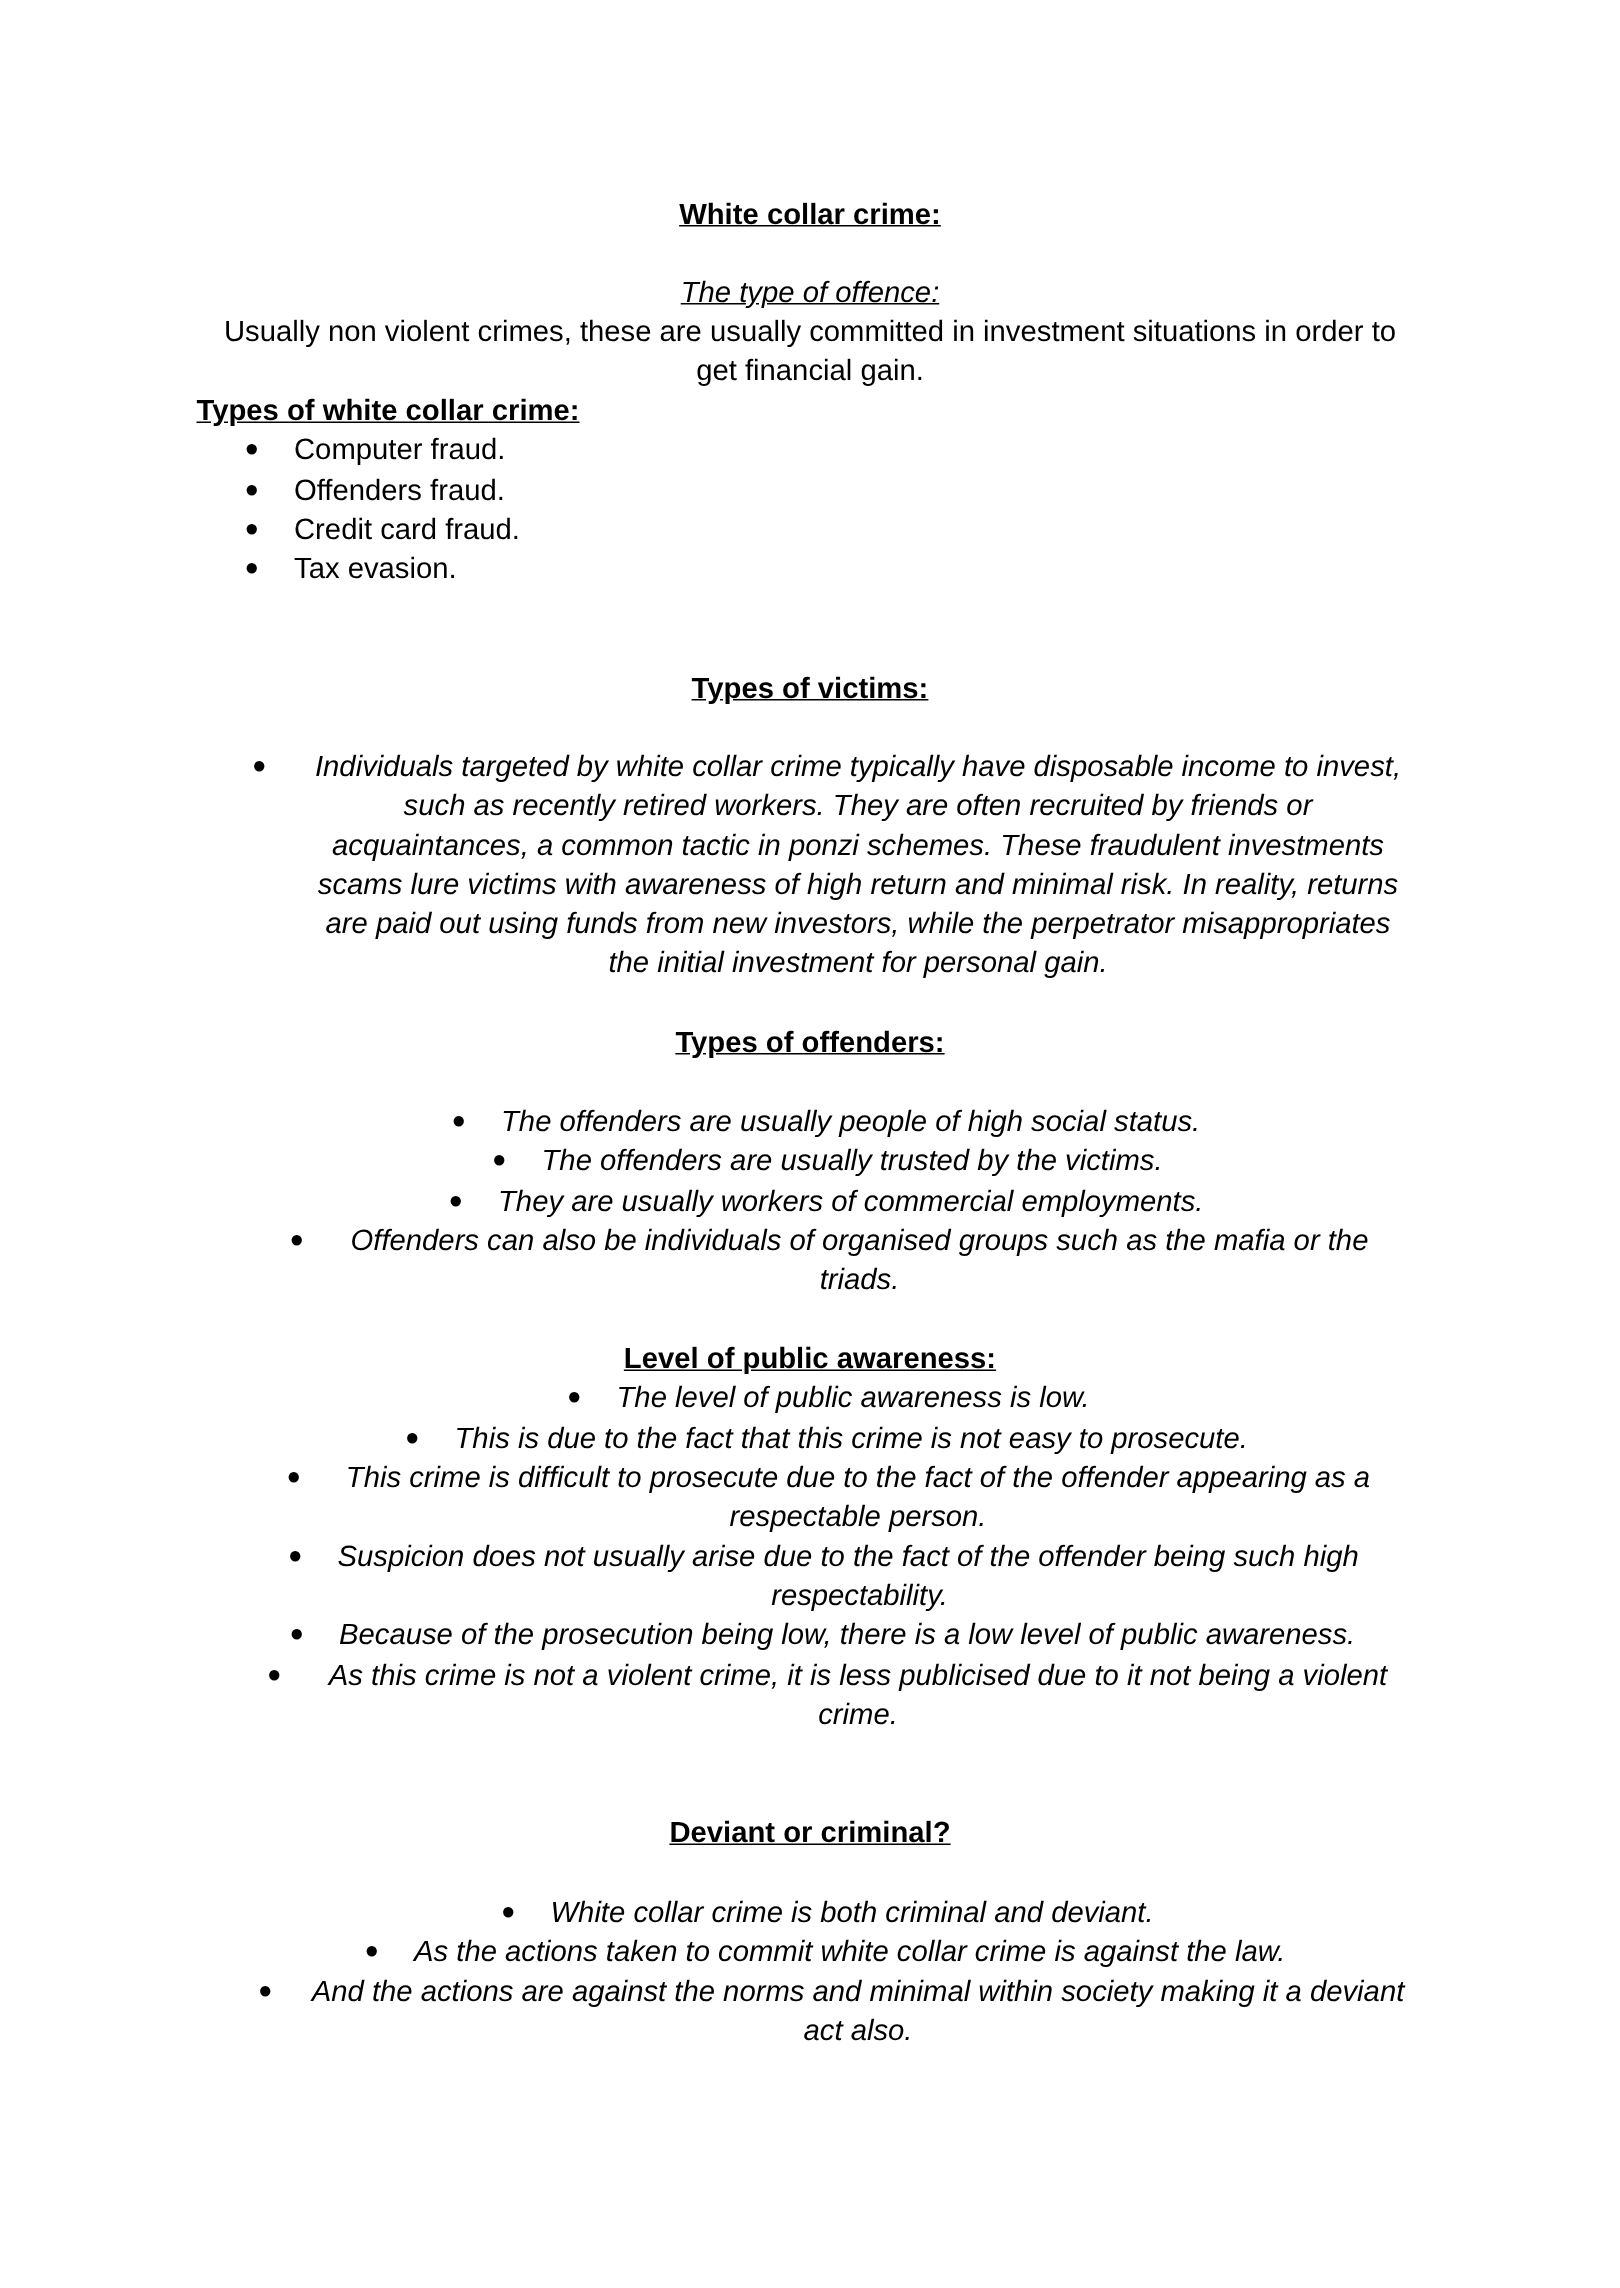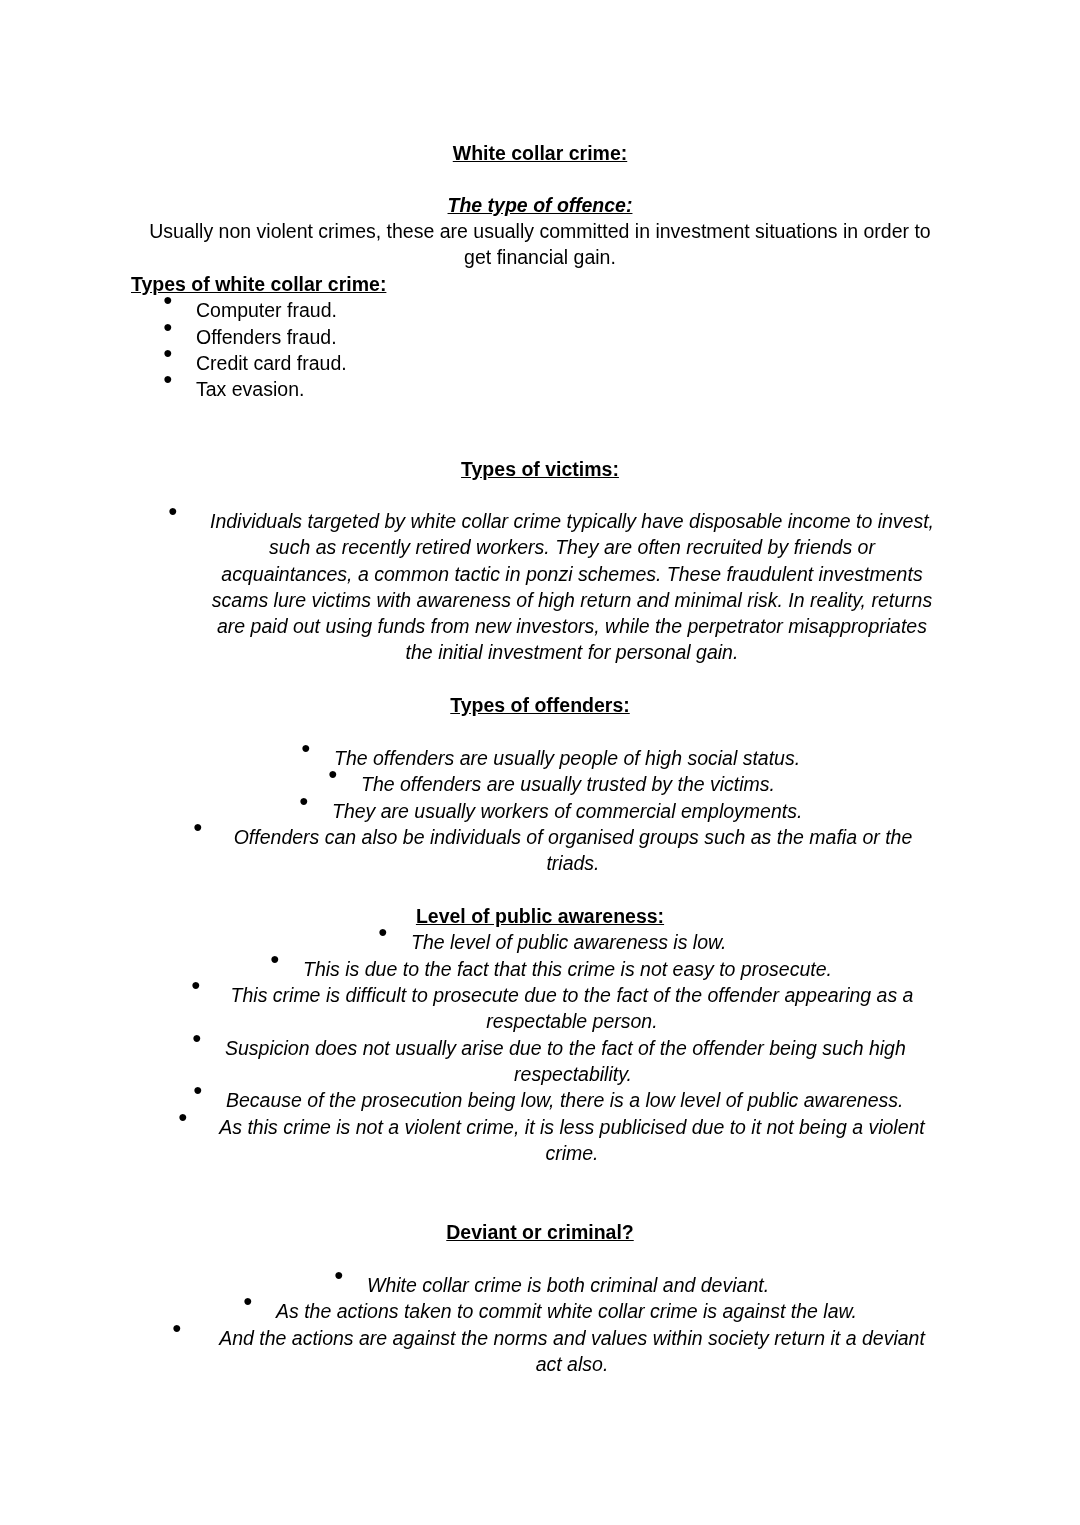--- a/index.html
+++ b/index.html
@@ -1,21 +1,21 @@
 <!DOCTYPE html>
 <html><head>
 <meta charset="utf-8">
 <style>
   html, body { margin: 0; padding: 0; background: #ffffff; }
   body { width: 1080px; height: 1525px; position: relative; overflow: hidden;
          font-family: "Liberation Sans", sans-serif; color: #000; }
-  .ln { position: absolute; font-size: 19.5px; line-height: 26px; white-space: nowrap; margin-top: 10px; }
+  .ln { position: absolute; font-size: 19.5px; line-height: 26px; white-space: nowrap; }
   .c { left: 0; width: 1080px; text-align: center; }
   .h { font-weight: bold; text-decoration: underline; }
-  .hi { font-weight: bold; font-style: italic; text-decoration: underline; }
+  .hi { font-weight: normal; font-style: italic; text-decoration: underline; }
   .it { font-style: italic; }
   .bul { position: absolute; font-size: 16px; line-height: 26px; }
 </style>
 </head>
 <body>
 
 <div class="ln c h" style="top:130px">White collar crime:</div>
 
 <div class="ln c hi" style="top:182px">The type of offence:</div>
 <div class="ln c" style="top:208px">Usually non violent crimes, these are usually committed in investment situations in order to</div>
@@ -67,14 +67,14 @@
 <span class="bul" style="top:1104px; left:178px">●</span>
 <div class="ln it" style="top:1104px; left:211px; width:722px; text-align:center">As this crime is not a violent crime, it is less publicised due to it not being a violent</div>
 <div class="ln it" style="top:1130px; left:211px; width:722px; text-align:center">crime.</div>
 
 <div class="ln c h" style="top:1209px">Deviant or criminal?</div>
 <span class="bul" style="top:1262px; left:334px">●</span>
 <div class="ln it" style="top:1262px; left:367px">White collar crime is both criminal and deviant.</div>
 <span class="bul" style="top:1288px; left:243px">●</span>
 <div class="ln it" style="top:1288px; left:276px">As the actions taken to commit white collar crime is against the law.</div>
 <span class="bul" style="top:1315px; left:172px">●</span>
-<div class="ln it" style="top:1315px; left:205px; width:734px; text-align:center">And the actions are against the norms and values within society return it a deviant</div>
+<div class="ln it" style="top:1315px; left:205px; width:734px; text-align:center">And the actions are against the norms and minimal within society making it a deviant</div>
 <div class="ln it" style="top:1341px; left:205px; width:734px; text-align:center">act also.</div>
 
 </body></html>

